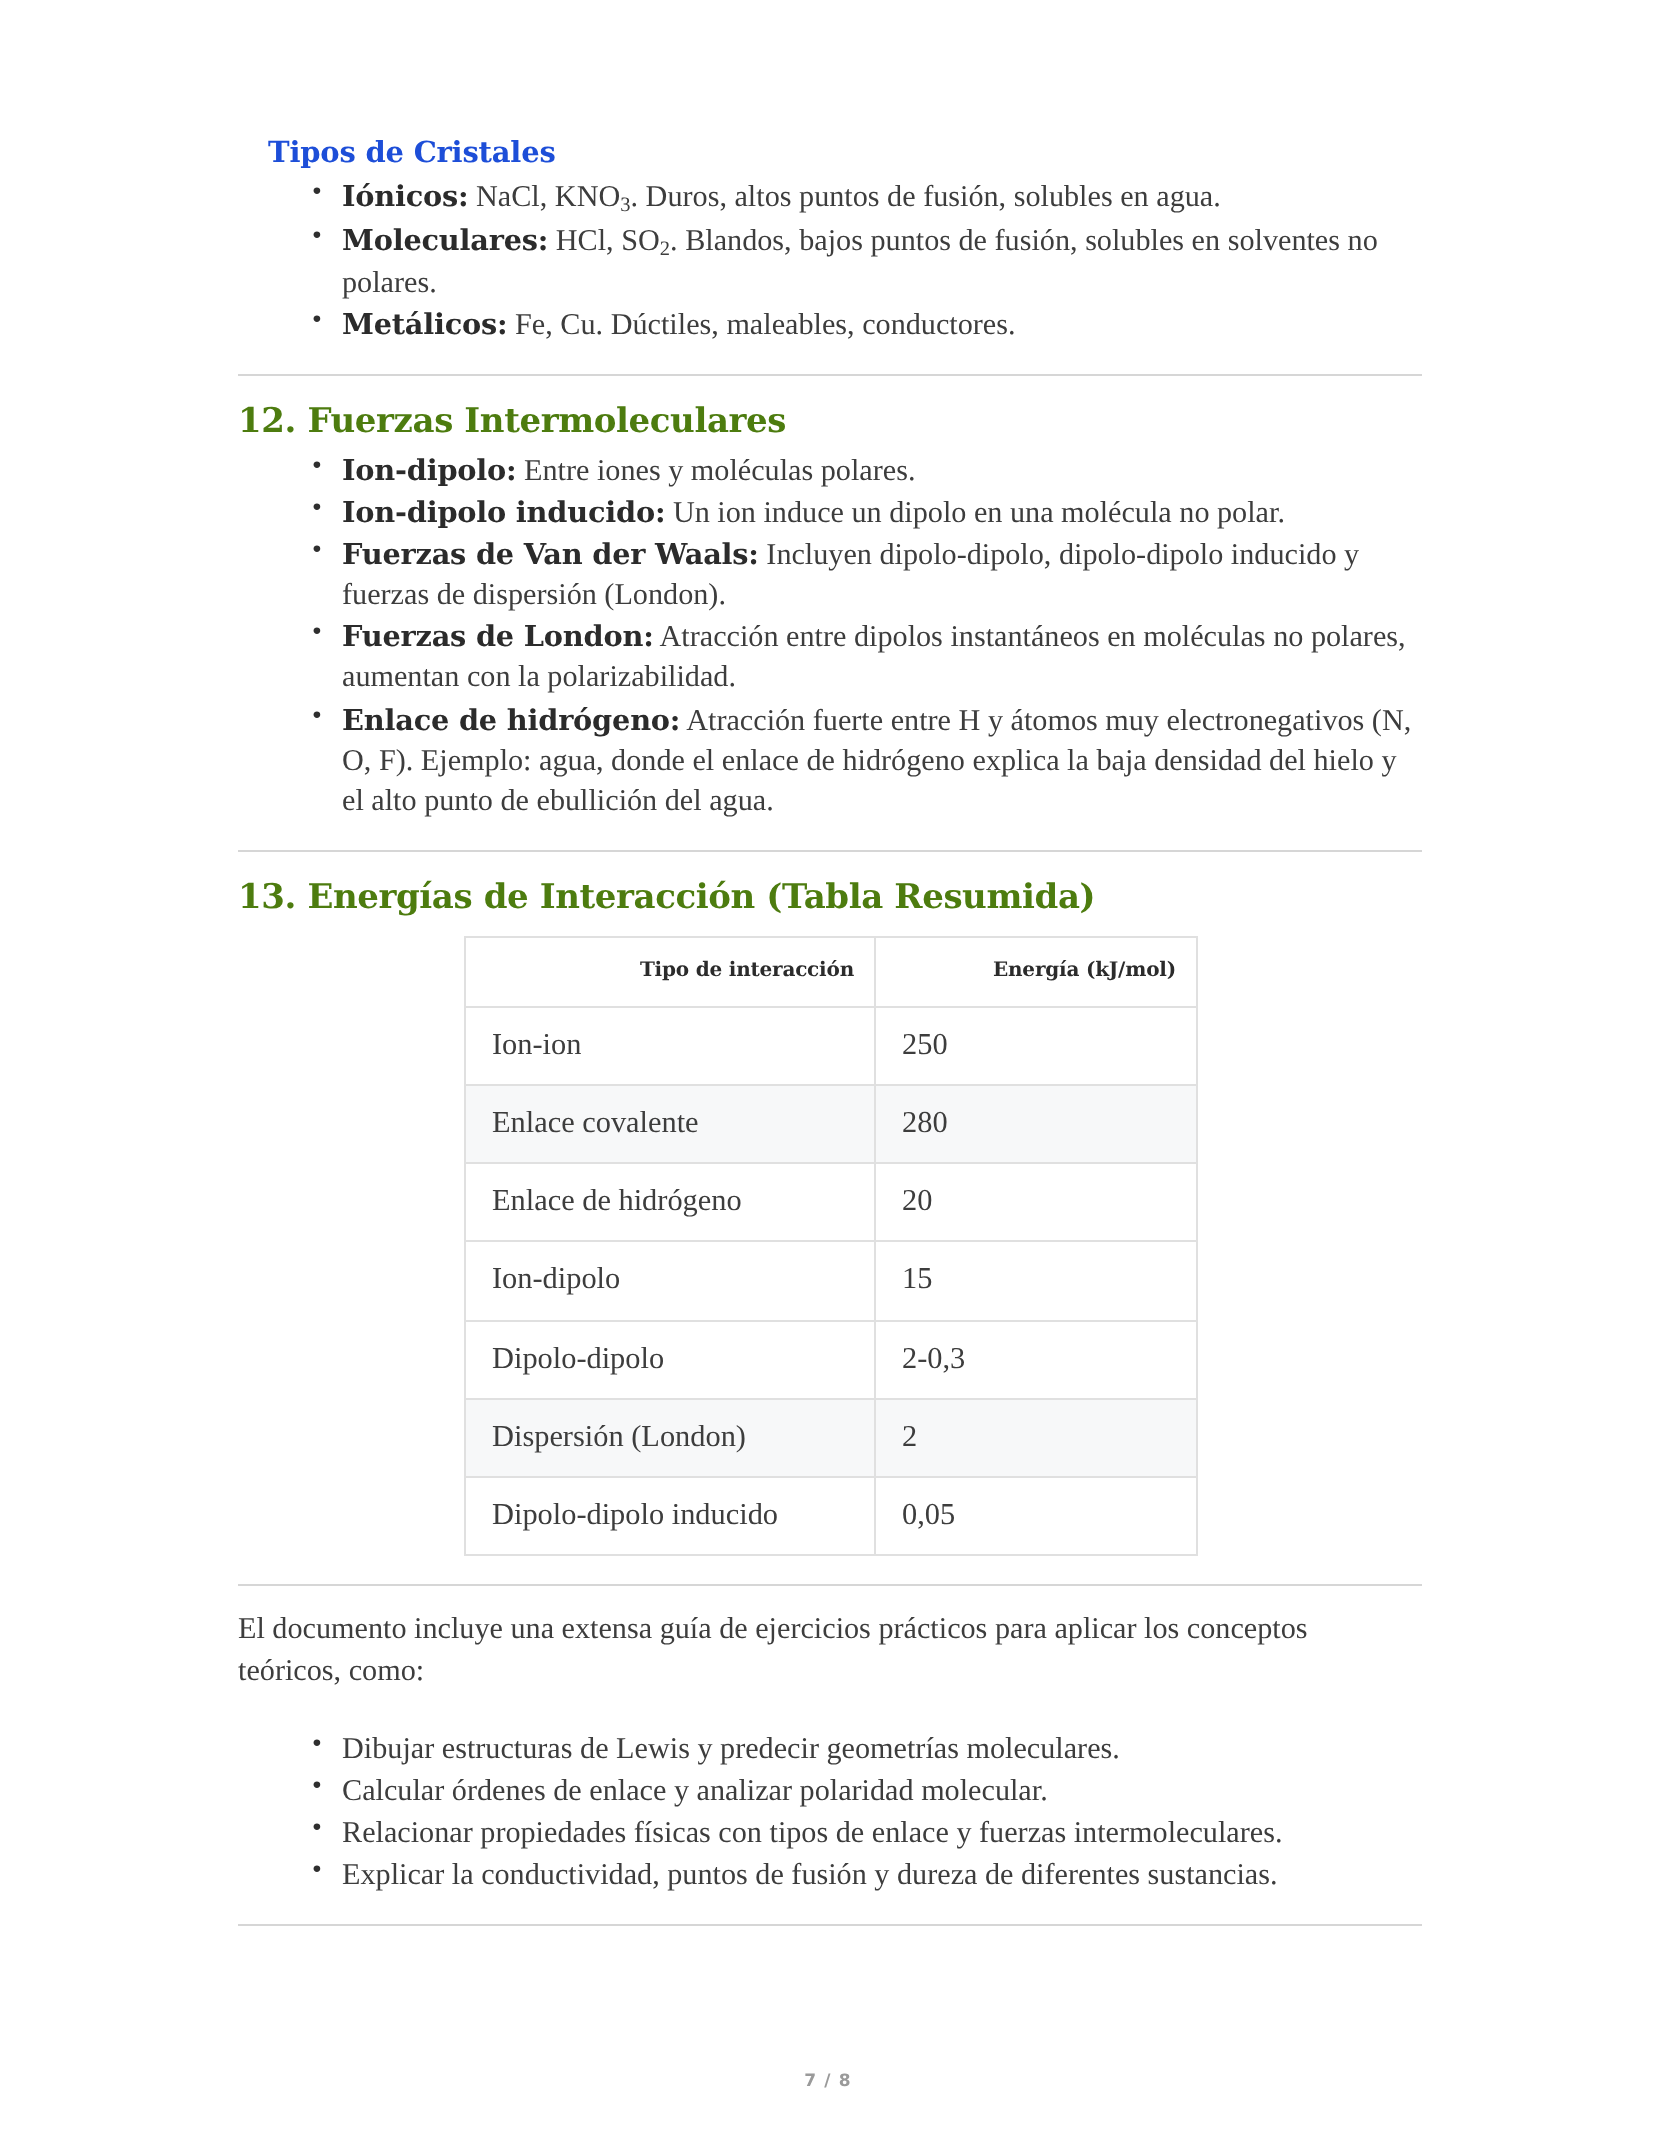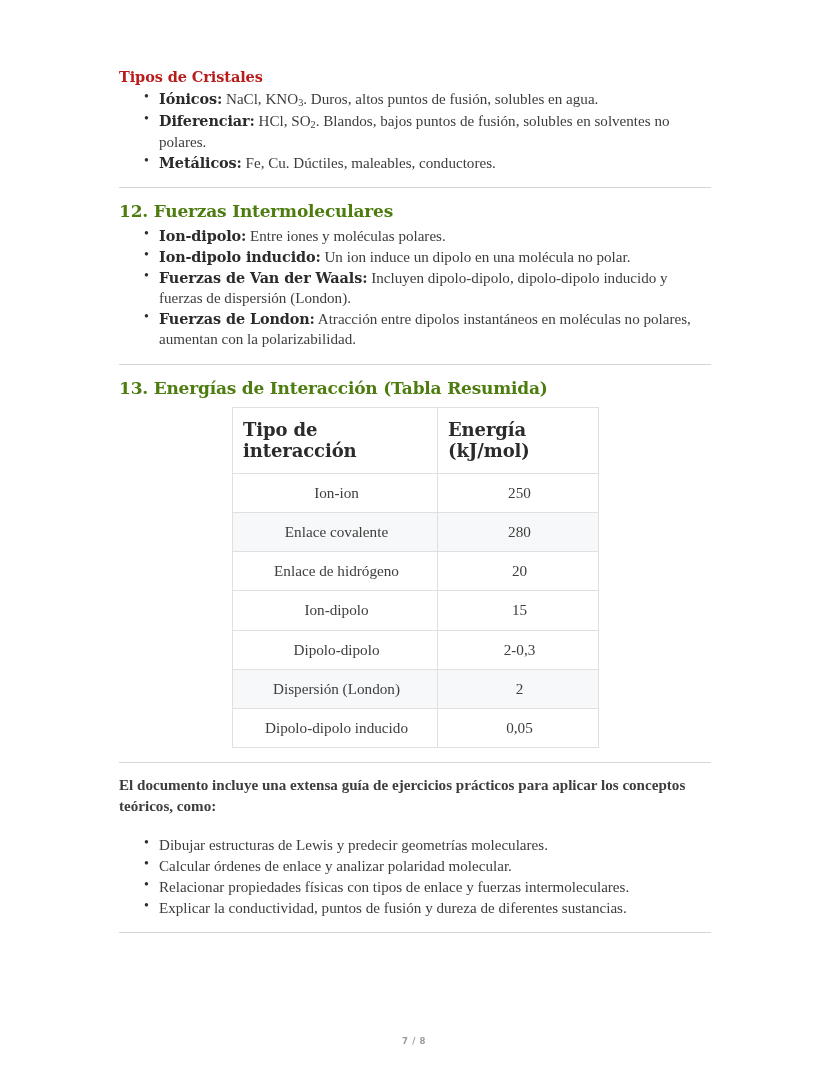--- a/index.html
+++ b/index.html
@@ -30,23 +30,23 @@
     left: 119px;
     top: 68px;
     width: 592px;
   }
 
   
   .sub-head {
     font-family: "DejaVu Serif", "Liberation Serif", serif;
     font-weight: bold;
     font-size: 14.5px;
-    color: #b91c1c;
+    color: #1d4ed8;
     line-height: 1.25;
-    margin: 0 0 3px 0;
+    margin: 0 0 3px 15px;
     letter-spacing: -0.1px;
   }
   .sec-head {
     font-family: "DejaVu Serif", "Liberation Serif", serif;
     font-weight: bold;
     font-size: 17px;
     color: #4d7c0f;
     line-height: 1.3;
     margin: 0 0 4px 0;
     letter-spacing: -0.2px;
@@ -67,21 +67,21 @@
   ul.bullets {
     margin: 0;
     padding: 0 0 0 40px;
     list-style: none;
   }
   ul.bullets > li {
     position: relative;
     font-size: 15.1px;
     line-height: 1.33;
     color: #3d3d3d;
-    margin: 0 0 1px 0;
+    margin: 0 0 1px 12px;
     padding-left: 0;
     text-align: left;
   }
   ul.bullets > li::before {
     content: "\2022";
     position: absolute;
     left: -15px;
     top: -1px;
     font-size: 14px;
     color: #2f2f2f;
@@ -97,21 +97,20 @@
     font-size: 0.68em;
     vertical-align: -0.22em;
   }
 
   .para {
     font-size: 15.1px;
     line-height: 1.34;
     color: #3d3d3d;
     margin: 0;
     width: 580px;
-    font-weight: bold;
   }
 
   
   .table-wrap {
     margin: 8px 0 0 0;
     padding-left: 113px;
   }
   table.energy {
     border-collapse: collapse;
     width: 366px;
@@ -122,29 +121,29 @@
   table.energy td {
     border: 1px solid #e0e0e0;
     font-size: 15.2px;
     color: #3d3d3d;
     line-height: 1.2;
     vertical-align: middle;
   }
   table.energy th {
     font-family: "DejaVu Serif", "Liberation Serif", serif;
     font-weight: bold;
-    font-size: 18px;
+    font-size: 10px;
     color: #2b2b2b;
+    text-align: right;
+    padding: 11px 10px 11px 10px;
+    background: #ffffff;
+    letter-spacing: -0.1px;
+  }
+  table.energy td {
     text-align: left;
-    padding: 11px 10px 11px 10px;
-    background: #ffffff;
-    letter-spacing: -0.1px;
-  }
-  table.energy td {
-    text-align: center;
     padding: 10px 10px 10px 13px;
     height: 15px;
   }
   table.energy col.c1 { width: 205px; }
   table.energy col.c2 { width: 161px; }
   table.energy tbody tr.alt td {
     background: #f7f8f9;
   }
 
   
@@ -163,34 +162,35 @@
 </style>
 </head>
 <body>
 
 <div class="page">
   <div class="content">
 
     <h3 class="sub-head">Tipos de Cristales</h3>
     <ul class="bullets">
       <li><b>Iónicos:</b><span> NaCl, KNO</span><sub>3</sub><span>. Duros, altos puntos de fusión, solubles en agua.</span></li>
-      <li><b>Diferenciar:</b><span> HCl, SO</span><sub>2</sub><span>. Blandos, bajos puntos de fusión, solubles en solventes no polares.</span></li>
+      <li><b>Moleculares:</b><span> HCl, SO</span><sub>2</sub><span>. Blandos, bajos puntos de fusión, solubles en solventes no polares.</span></li>
       <li><b>Metálicos:</b><span> Fe, Cu. Dúctiles, maleables, conductores.</span></li>
     </ul>
 
     <div class="rule-wrap">
       <hr class="rule">
     </div>
 
     <h2 class="sec-head">12. Fuerzas Intermoleculares</h2>
     <ul class="bullets">
       <li><b>Ion-dipolo:</b><span> Entre iones y moléculas polares.</span></li>
       <li><b>Ion-dipolo inducido:</b><span> Un ion induce un dipolo en una molécula no polar.</span></li>
       <li><b>Fuerzas de Van der Waals:</b><span> Incluyen dipolo-dipolo, dipolo-dipolo inducido y fuerzas de dispersión (London).</span></li>
       <li><b>Fuerzas de London:</b><span> Atracción entre dipolos instantáneos en moléculas no polares, aumentan con la polarizabilidad.</span></li>
+      <li><b>Enlace de hidrógeno:</b><span> Atracción fuerte entre H y átomos muy electronegativos (N, O, F). Ejemplo: agua, donde el enlace de hidrógeno explica la baja densidad del hielo y el alto punto de ebullición del agua.</span></li>
     </ul>
 
     <div class="rule-wrap">
       <hr class="rule">
     </div>
 
     <h2 class="sec-head">13. Energías de Interacción (Tabla Resumida)</h2>
 
     <div class="table-wrap">
       <table class="energy">

